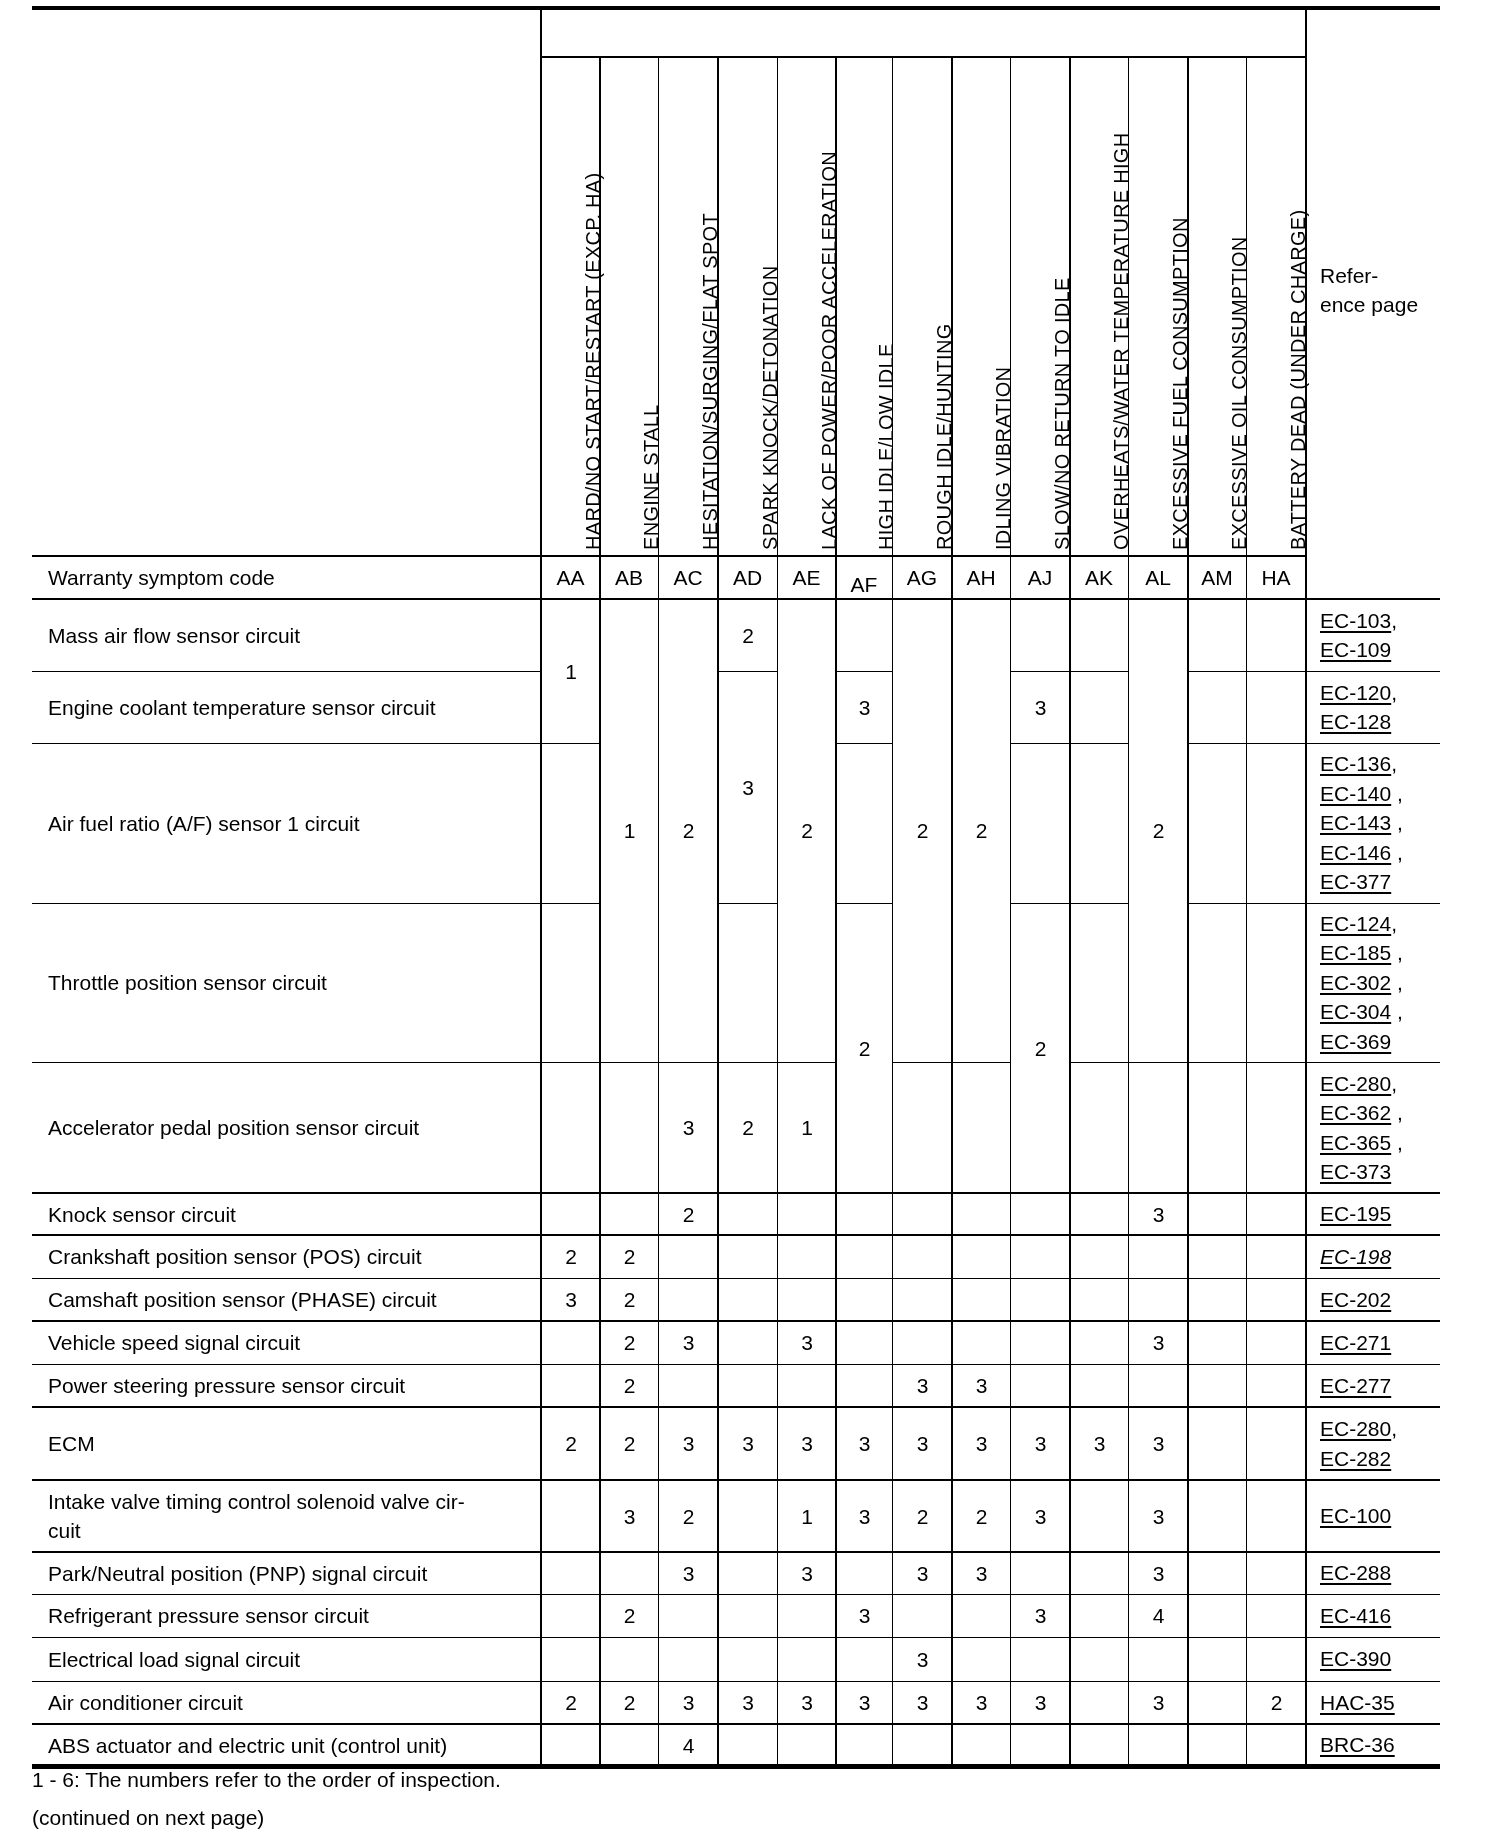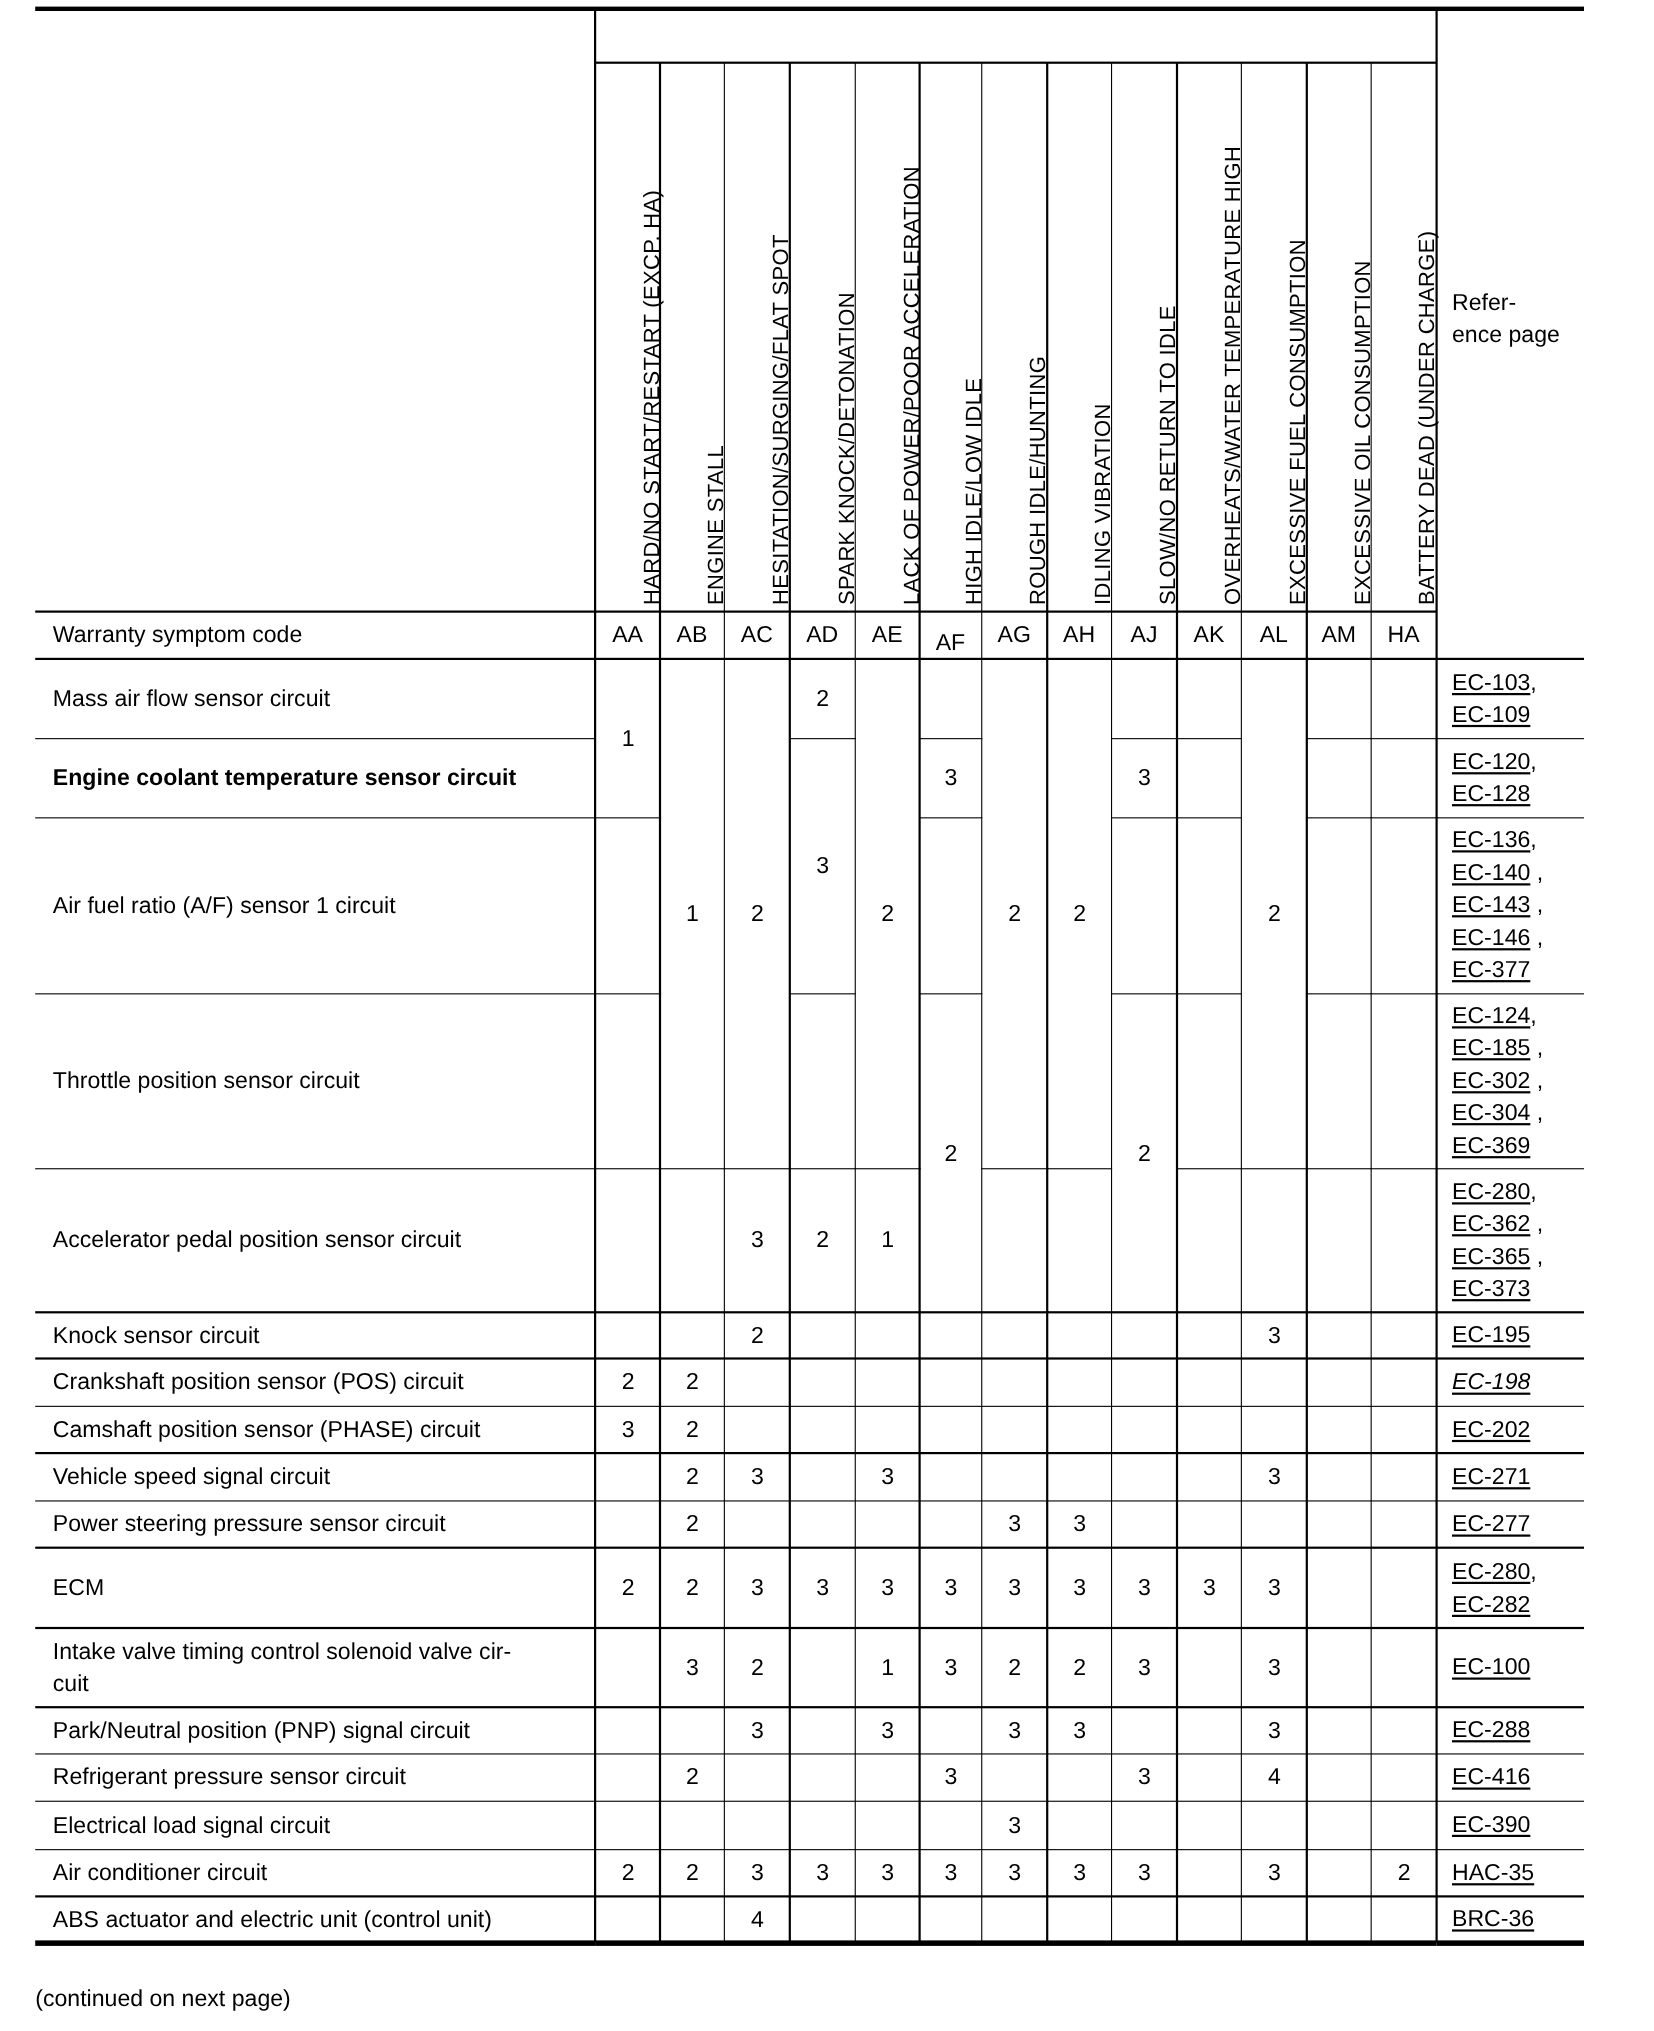--- a/index.html
+++ b/index.html
@@ -83,21 +83,21 @@
       <div class="code" style="left: 1188px; top: 556px; width: 58px; height: 43px;">AM</div>
       <div class="vhead" style="left: 1246px; top: 57px; width: 60px; height: 499px;">
         <span style="left: 41px; bottom: 14px; top: auto; transform: rotate(-90deg) translateY(100%); transform-origin: 0px 100%; position: absolute; margin-bottom: -8px;">BATTERY DEAD (UNDER CHARGE)</span>
       </div>
       <div class="code" style="left: 1246px; top: 556px; width: 60px; height: 43px;">HA</div>
       <div class="label" style="left: 32px; top: 599px; width: 509px; height: 72px; white-space: pre-line;">Mass air flow sensor circuit</div>
       <div class="ref" style="left: 1306px; top: 599px; width: 134px; height: 72px;">
         <div><a href="#">EC-103</a>,</div>
         <div><a href="#">EC-109</a></div>
       </div>
-      <div class="label" style="left: 32px; top: 671px; width: 509px; height: 72px; white-space: pre-line; font-weight: bold;">Engine coolant temperature sensor circuit</div>
+      <div class="label" style="left: 32px; top: 671px; width: 509px; height: 72px; white-space: pre-line;">Engine coolant temperature sensor circuit</div>
       <div class="ref" style="left: 1306px; top: 671px; width: 134px; height: 72px;">
         <div><a href="#">EC-120</a>,</div>
         <div><a href="#">EC-128</a></div>
       </div>
       <div class="label" style="left: 32px; top: 743px; width: 509px; height: 160px; white-space: pre-line;">Air fuel ratio (A/F) sensor 1 circuit</div>
       <div class="ref" style="left: 1306px; top: 743px; width: 134px; height: 160px;">
         <div><a href="#">EC-136</a>,</div>
         <div><a href="#">EC-140</a> ,</div>
         <div><a href="#">EC-143</a> ,</div>
         <div><a href="#">EC-146</a> ,</div>
@@ -468,14 +468,15 @@
       <div class="vl" style="left: 777px; top: 57px; width: 1px; height: 1709px;"></div>
       <div class="vl" style="left: 835px; top: 57px; width: 2px; height: 1709px;"></div>
       <div class="vl" style="left: 892px; top: 57px; width: 1px; height: 1709px;"></div>
       <div class="vl" style="left: 951px; top: 57px; width: 2px; height: 1709px;"></div>
       <div class="vl" style="left: 1010px; top: 57px; width: 1px; height: 1709px;"></div>
       <div class="vl" style="left: 1069px; top: 57px; width: 2px; height: 1709px;"></div>
       <div class="vl" style="left: 1128px; top: 57px; width: 1px; height: 1709px;"></div>
       <div class="vl" style="left: 1187px; top: 57px; width: 2px; height: 1709px;"></div>
       <div class="vl" style="left: 1246px; top: 57px; width: 1px; height: 1709px;"></div>
     </div>
+  <div class="foot" style="top:1768px;">1 - 6: The numbers refer to the order of inspection.</div>
   <div class="foot" style="top:1806px;">(continued on next page)</div>
 </div>
 
 </body></html>

